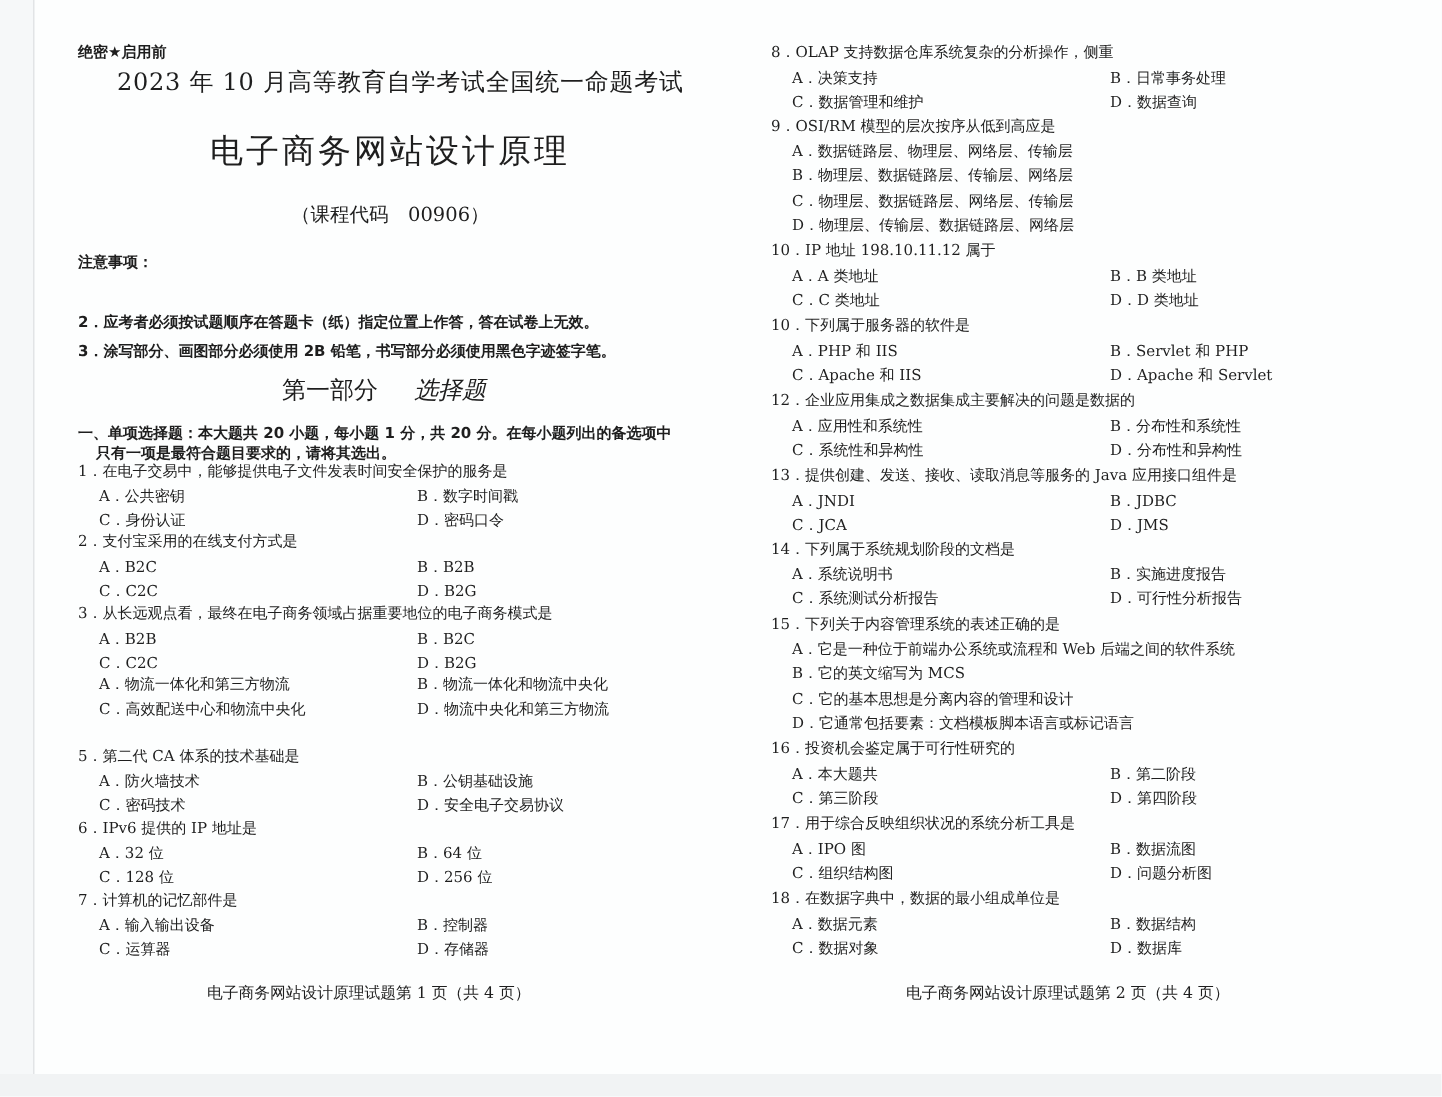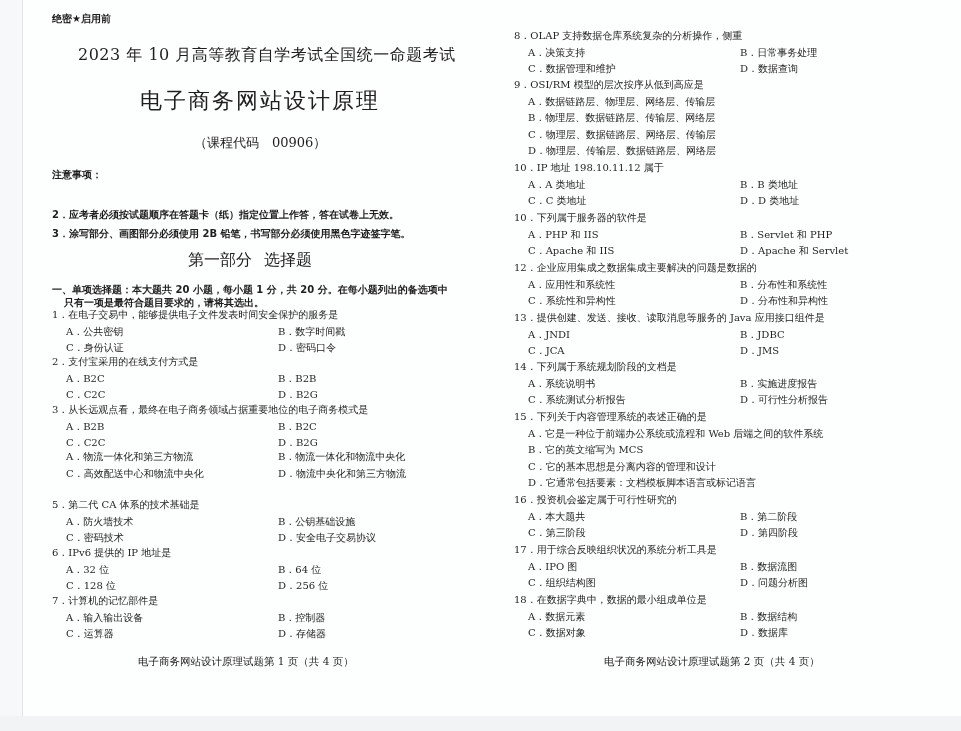--- a/index.html
+++ b/index.html
@@ -16,28 +16,28 @@
     border-left: 1px solid #e2e4e6;
   }
   .bottom-shade {
     position: absolute; left: 0; top: 716px; width: 961px; height: 15px;
     background: #f1f3f4;
   }
   .page { position: absolute; top: 0; height: 716px; }
   .page.left { left: 52px; width: 420px; }
   .page.right { left: 514px; width: 440px; }
 
-  .secret { position: absolute; left: 0; top: 12px; font-size: 10px; font-weight: bold; font-family: "DejaVu Sans", sans-serif; }
+  .secret { position: absolute; left: 0; top: 28px; font-size: 10px; font-weight: bold; font-family: "DejaVu Sans", sans-serif; }
   .exam-title { position: absolute; left: 26px; top: 45px; font-size: 16px; letter-spacing: 0.5px; }
   .subject { position: absolute; left: 88px; top: 86px; font-size: 22px; font-weight: normal; letter-spacing: 2px; font-family: "DejaVu Sans", sans-serif; }
   .code { position: absolute; left: 142px; top: 134px; font-size: 13px; }
   .notes-head { position: absolute; left: 0; top: 168px; font-size: 10px; font-weight: bold; font-family: "DejaVu Sans", sans-serif; }
   .note { position: absolute; left: 0; font-size: 10px; font-weight: bold; font-family: "DejaVu Sans", sans-serif; white-space: nowrap; }
   .part-title { position: absolute; left: 136px; top: 250px; font-size: 16px; font-family: "DejaVu Sans", sans-serif; }
-  .part-title span { margin-left: 12px; }
+  .part-title span { margin-left: 24px; font-style: italic; }
   .section-desc { position: absolute; left: 0; top: 283px; font-size: 10px; font-weight: bold; font-family: "DejaVu Sans", sans-serif; line-height: 13px; width: 420px; }
   .section-desc .l2 { display: block; padding-left: 12px; }
 
   .q { position: absolute; left: 0; width: 440px; font-size: 10px; line-height: 16.5px; }
   .q .stem { white-space: nowrap; }
   .q .opts { display: grid; grid-template-columns: 212px 200px; padding-left: 14px; }
   .q .opts.single { grid-template-columns: 420px; }
   .footer { position: absolute; top: 655px; font-size: 10.5px; white-space: nowrap; }
   .page.left .footer { left: 86px; }
   .page.right .footer { left: 90px; }

